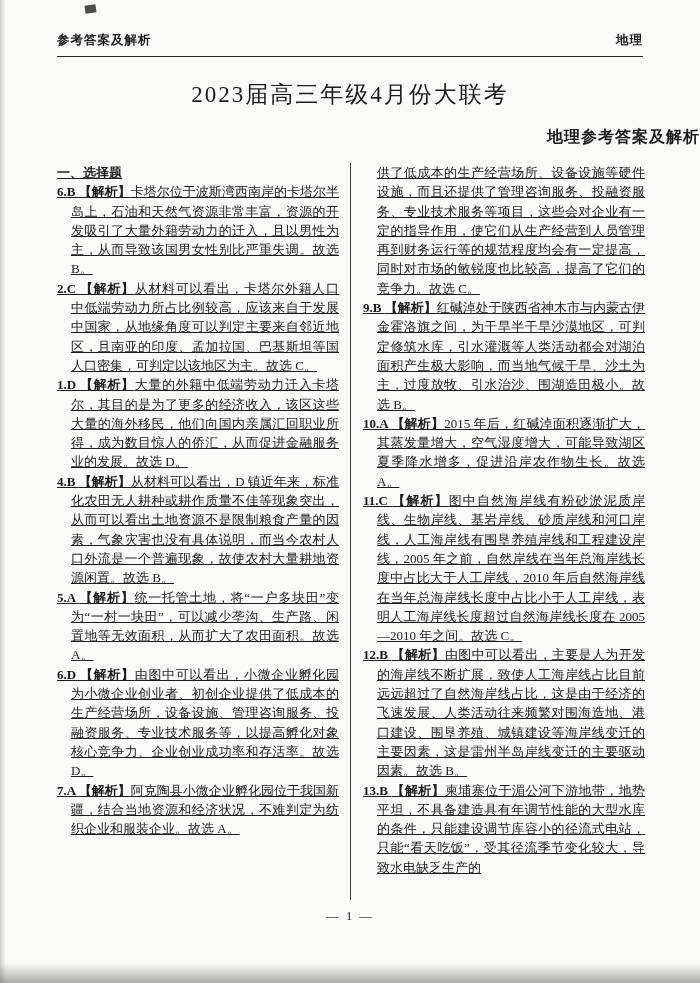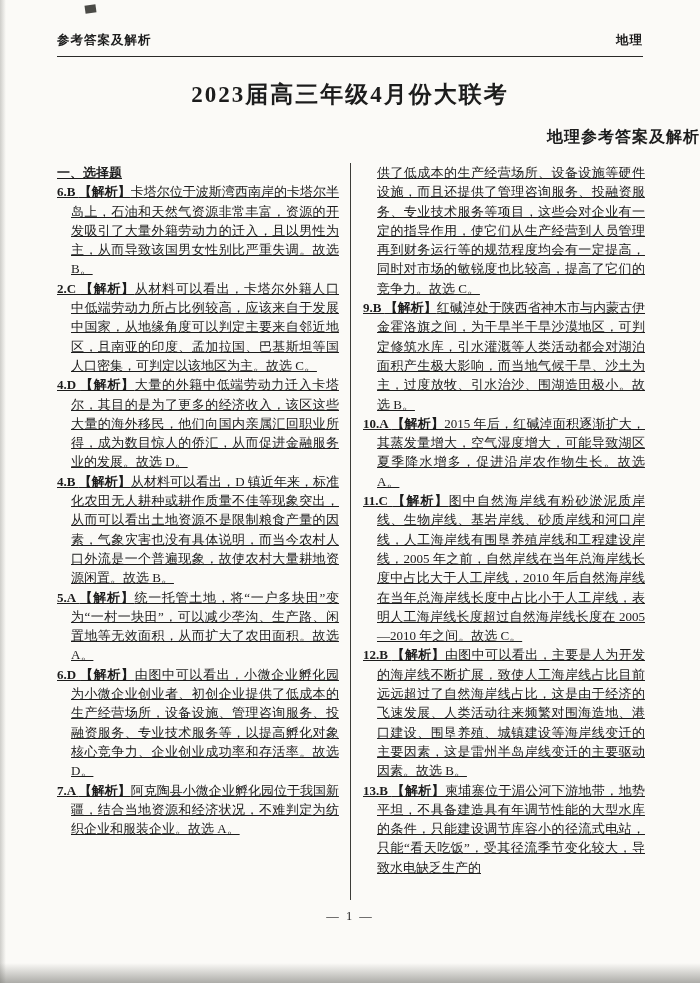--- a/index.html
+++ b/index.html
@@ -49,21 +49,21 @@
     padding-bottom: 7px;
     border-bottom: 1.5px solid #2a2a28;
     font-size: 12.5px;
     letter-spacing: 1px;
     font-weight: bold;
   }
   .doc-title {
     margin-top: 22px;
     text-align: center;
     font-size: 23px;
-    font-weight: bold;
+    font-weight: normal;
     letter-spacing: 2px;
   }
   .doc-subtitle {
     margin-top: 17px;
     text-align: right;
     font-size: 16px;
     font-weight: bold;
     letter-spacing: 1px;
   }
   .columns {
@@ -124,21 +124,21 @@
   </div>
 
   <div class="doc-title">2023届高三年级4月份大联考</div>
   <div class="doc-subtitle">地理参考答案及解析</div>
 
   <div class="columns">
     <div class="col col-left" id="col-left">
       <div class="section-heading">一、选择题</div>
     <div class="item"><span class="num">6.B </span><span class="tag">【解析】</span><span class="txt">卡塔尔位于波斯湾西南岸的卡塔尔半岛上，石油和天然气资源非常丰富，资源的开发吸引了大量外籍劳动力的迁入，且以男性为主，从而导致该国男女性别比严重失调。故选 B。</span></div>
         <div class="item"><span class="num">2.C </span><span class="tag">【解析】</span><span class="txt">从材料可以看出，卡塔尔外籍人口中低端劳动力所占比例较高，应该来自于发展中国家，从地缘角度可以判定主要来自邻近地区，且南亚的印度、孟加拉国、巴基斯坦等国人口密集，可判定以该地区为主。故选 C。</span></div>
-        <div class="item"><span class="num">4.D </span><span class="tag">【解析】</span><span class="txt">大量的外籍中低端劳动力迁入卡塔尔，其目的是为了更多的经济收入，该区这些大量的海外移民，他们向国内亲属汇回职业所得，成为数目惊人的侨汇，从而促进金融服务业的发展。故选 D。</span></div>
+        <div class="item"><span class="num">1.D </span><span class="tag">【解析】</span><span class="txt">大量的外籍中低端劳动力迁入卡塔尔，其目的是为了更多的经济收入，该区这些大量的海外移民，他们向国内亲属汇回职业所得，成为数目惊人的侨汇，从而促进金融服务业的发展。故选 D。</span></div>
         <div class="item"><span class="num">4.B </span><span class="tag">【解析】</span><span class="txt">从材料可以看出，D 镇近年来，标准化农田无人耕种或耕作质量不佳等现象突出，从而可以看出土地资源不是限制粮食产量的因素，气象灾害也没有具体说明，而当今农村人口外流是一个普遍现象，故使农村大量耕地资源闲置。故选 B。</span></div>
         <div class="item"><span class="num">5.A </span><span class="tag">【解析】</span><span class="txt">统一托管土地，将“一户多块田”变为“一村一块田”，可以减少垄沟、生产路、闲置地等无效面积，从而扩大了农田面积。故选 A。</span></div>
         <div class="item"><span class="num">6.D </span><span class="tag">【解析】</span><span class="txt">由图中可以看出，小微企业孵化园为小微企业创业者、初创企业提供了低成本的生产经营场所，设备设施、管理咨询服务、投融资服务、专业技术服务等，以提高孵化对象核心竞争力、企业创业成功率和存活率。故选 D。</span></div>
         <div class="item"><span class="num">7.A </span><span class="tag">【解析】</span><span class="txt">阿克陶县小微企业孵化园位于我国新疆，结合当地资源和经济状况，不难判定为纺织企业和服装企业。故选 A。</span></div>
       </div>
     <div class="col col-right" id="col-right">
         <div class="item continuation"><span class="txt">供了低成本的生产经营场所、设备设施等硬件设施，而且还提供了管理咨询服务、投融资服务、专业技术服务等项目，这些会对企业有一定的指导作用，使它们从生产经营到人员管理再到财务运行等的规范程度均会有一定提高，同时对市场的敏锐度也比较高，提高了它们的竞争力。故选 C。</span></div>
         <div class="item"><span class="num">9.B </span><span class="tag">【解析】</span><span class="txt">红碱淖处于陕西省神木市与内蒙古伊金霍洛旗之间，为干旱半干旱沙漠地区，可判定修筑水库，引水灌溉等人类活动都会对湖泊面积产生极大影响，而当地气候干旱、沙土为主，过度放牧、引水治沙、围湖造田极小。故选 B。</span></div>
         <div class="item"><span class="num">10.A </span><span class="tag">【解析】</span><span class="txt">2015 年后，红碱淖面积逐渐扩大，其蒸发量增大，空气湿度增大，可能导致湖区夏季降水增多，促进沿岸农作物生长。故选 A。</span></div>
         <div class="item"><span class="num">11.C </span><span class="tag">【解析】</span><span class="txt">图中自然海岸线有粉砂淤泥质岸线、生物岸线、基岩岸线、砂质岸线和河口岸线，人工海岸线有围垦养殖岸线和工程建设岸线，2005 年之前，自然岸线在当年总海岸线长度中占比大于人工岸线，2010 年后自然海岸线在当年总海岸线长度中占比小于人工岸线，表明人工海岸线长度超过自然海岸线长度在 2005—2010 年之间。故选 C。</span></div>

